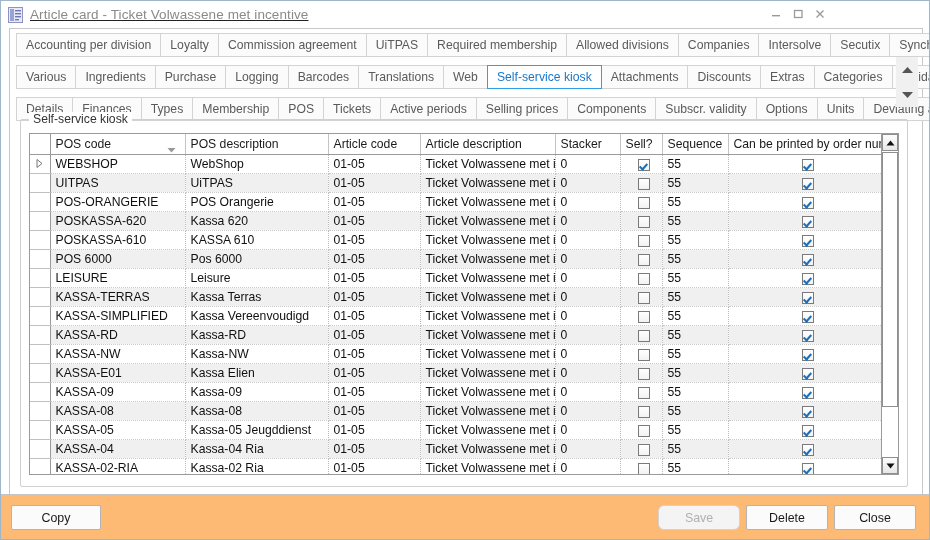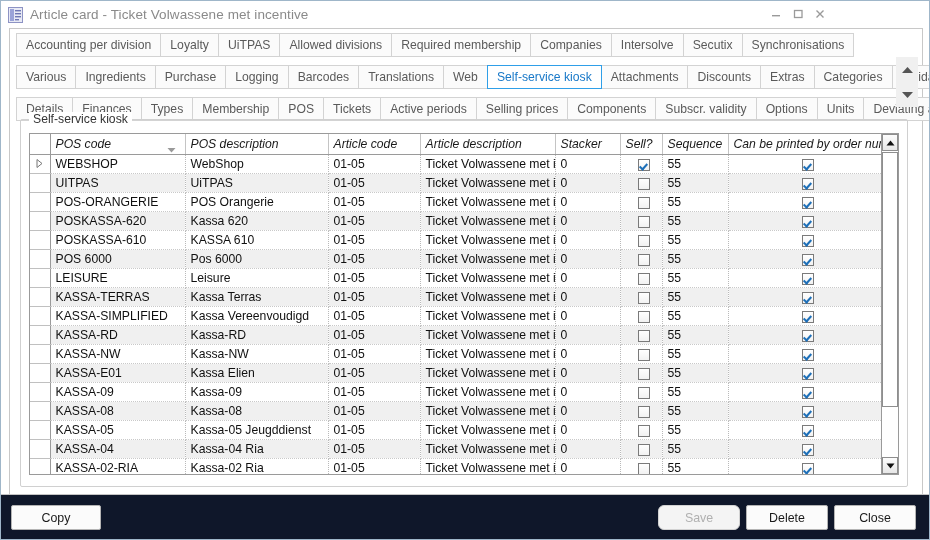--- a/index.html
+++ b/index.html
@@ -28,20 +28,21 @@
   #titlebar {
     position: absolute;
     left: 0; top: 0;
     width: 838px;
     height: 27px;
     box-sizing: border-box;
     background: #ffffff;
     display: flex;
     align-items: center;
     padding-left: 7px;
+    text-decoration: underline;
   }
   #title-icon {
     width: 15px; height: 16px;
     position: relative;
     flex: 0 0 auto;
     margin-right: 7px;
   }
   #title-icon svg { display: block; }
   #title-text {
     font-size: 13.5px;
@@ -174,21 +175,20 @@
     font-weight: normal;
     color: #1a1a1a;
     text-align: left;
     padding: 0 0 0 5px;
     border-right: 1px solid #c4c4c4;
     border-bottom: 1px solid #9a9a9a;
     white-space: nowrap;
     overflow: hidden;
     font-size: 12.2px;
     position: relative;
-    font-style: italic;
   }
   table.gridtable th.rowhdr {
     padding: 0;
     border-right: 1px solid #9a9a9a;
   }
   table.gridtable td {
     height: 18px;
     padding: 0 0 0 5px;
     border-right: 1px dotted #b9b9b9;
     border-bottom: 1px dotted #c9c9c9;
@@ -301,21 +301,21 @@
     margin-top: -4px;
   }
 
   
   #footer {
     position: absolute;
     left: 0; bottom: 0;
     width: 930px;
     height: 45px;
     box-sizing: border-box;
-    background: #0f172a;
+    background: #fdba74;
     border-top: 1px solid #c4c4c4;
   }
   .fbtn {
     position: absolute;
     top: 10px;
     height: 25px;
     box-sizing: border-box;
     border: 1px solid #b4b4b4;
     background: #fbfbfb;
     color: #1a1a1a;
@@ -367,23 +367,24 @@
       </span>
     </div>
   </div>
 
   <div id="client">
 
     <div id="tabstrip">
       <div class="tabrow">
         <div class="tab">Accounting per division</div>
         <div class="tab">Loyalty</div>
+        <div class="tab">Commission agreement</div>
         <div class="tab">UiTPAS</div>
+        <div class="tab">Required membership</div>
         <div class="tab">Allowed divisions</div>
-        <div class="tab">Required membership</div>
         <div class="tab">Companies</div>
         <div class="tab">Intersolve</div>
         <div class="tab">Secutix</div>
         <div class="tab">Synchronisations</div>
       </div>
       <div class="tabrow">
         <div class="tab">Various</div>
         <div class="tab">Ingredients</div>
         <div class="tab">Purchase</div>
         <div class="tab">Logging</div>

